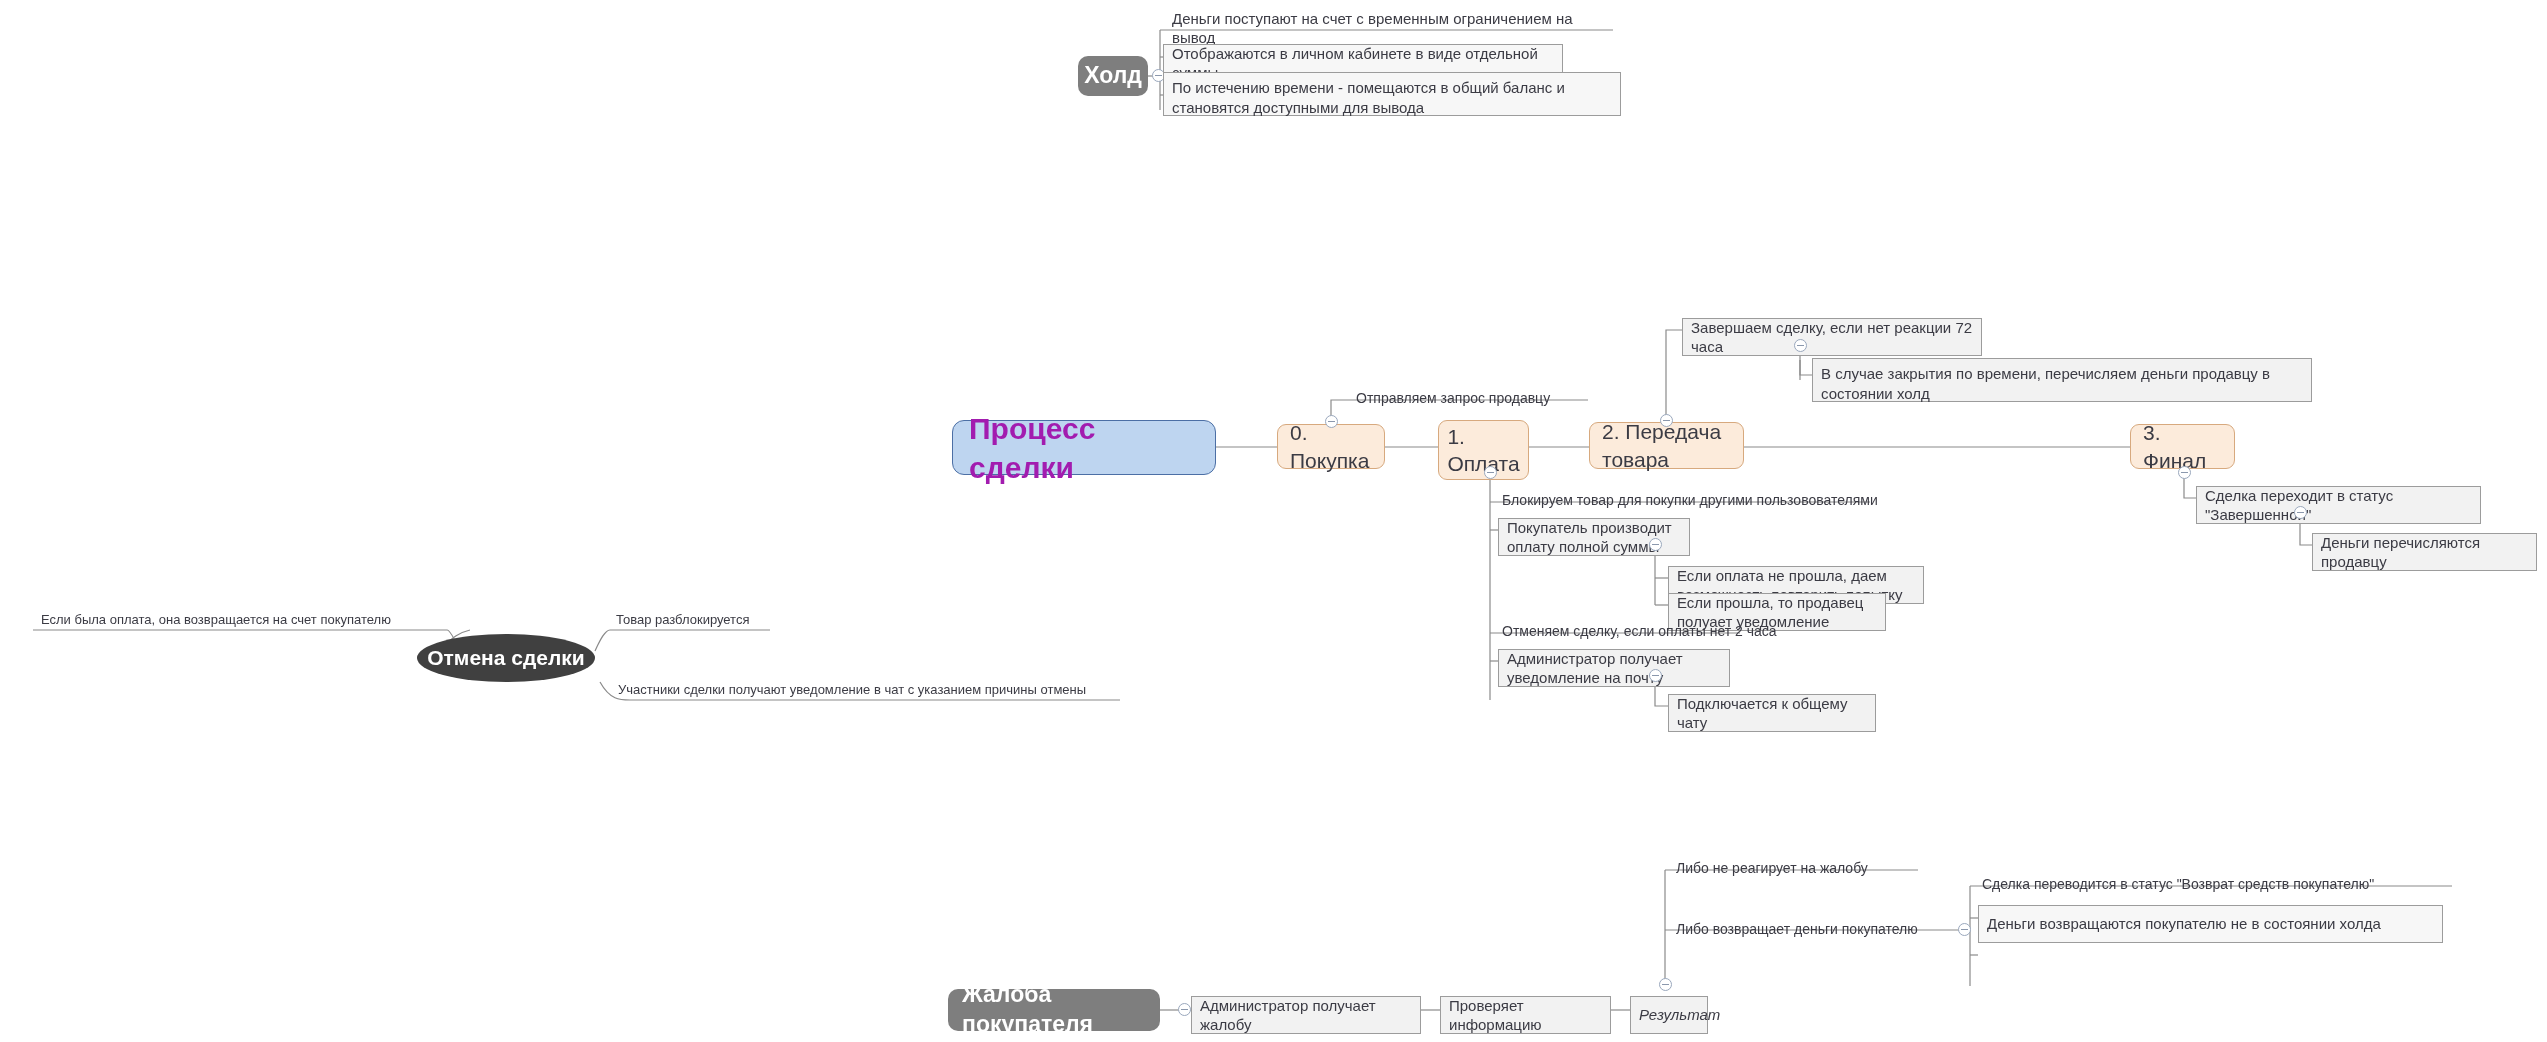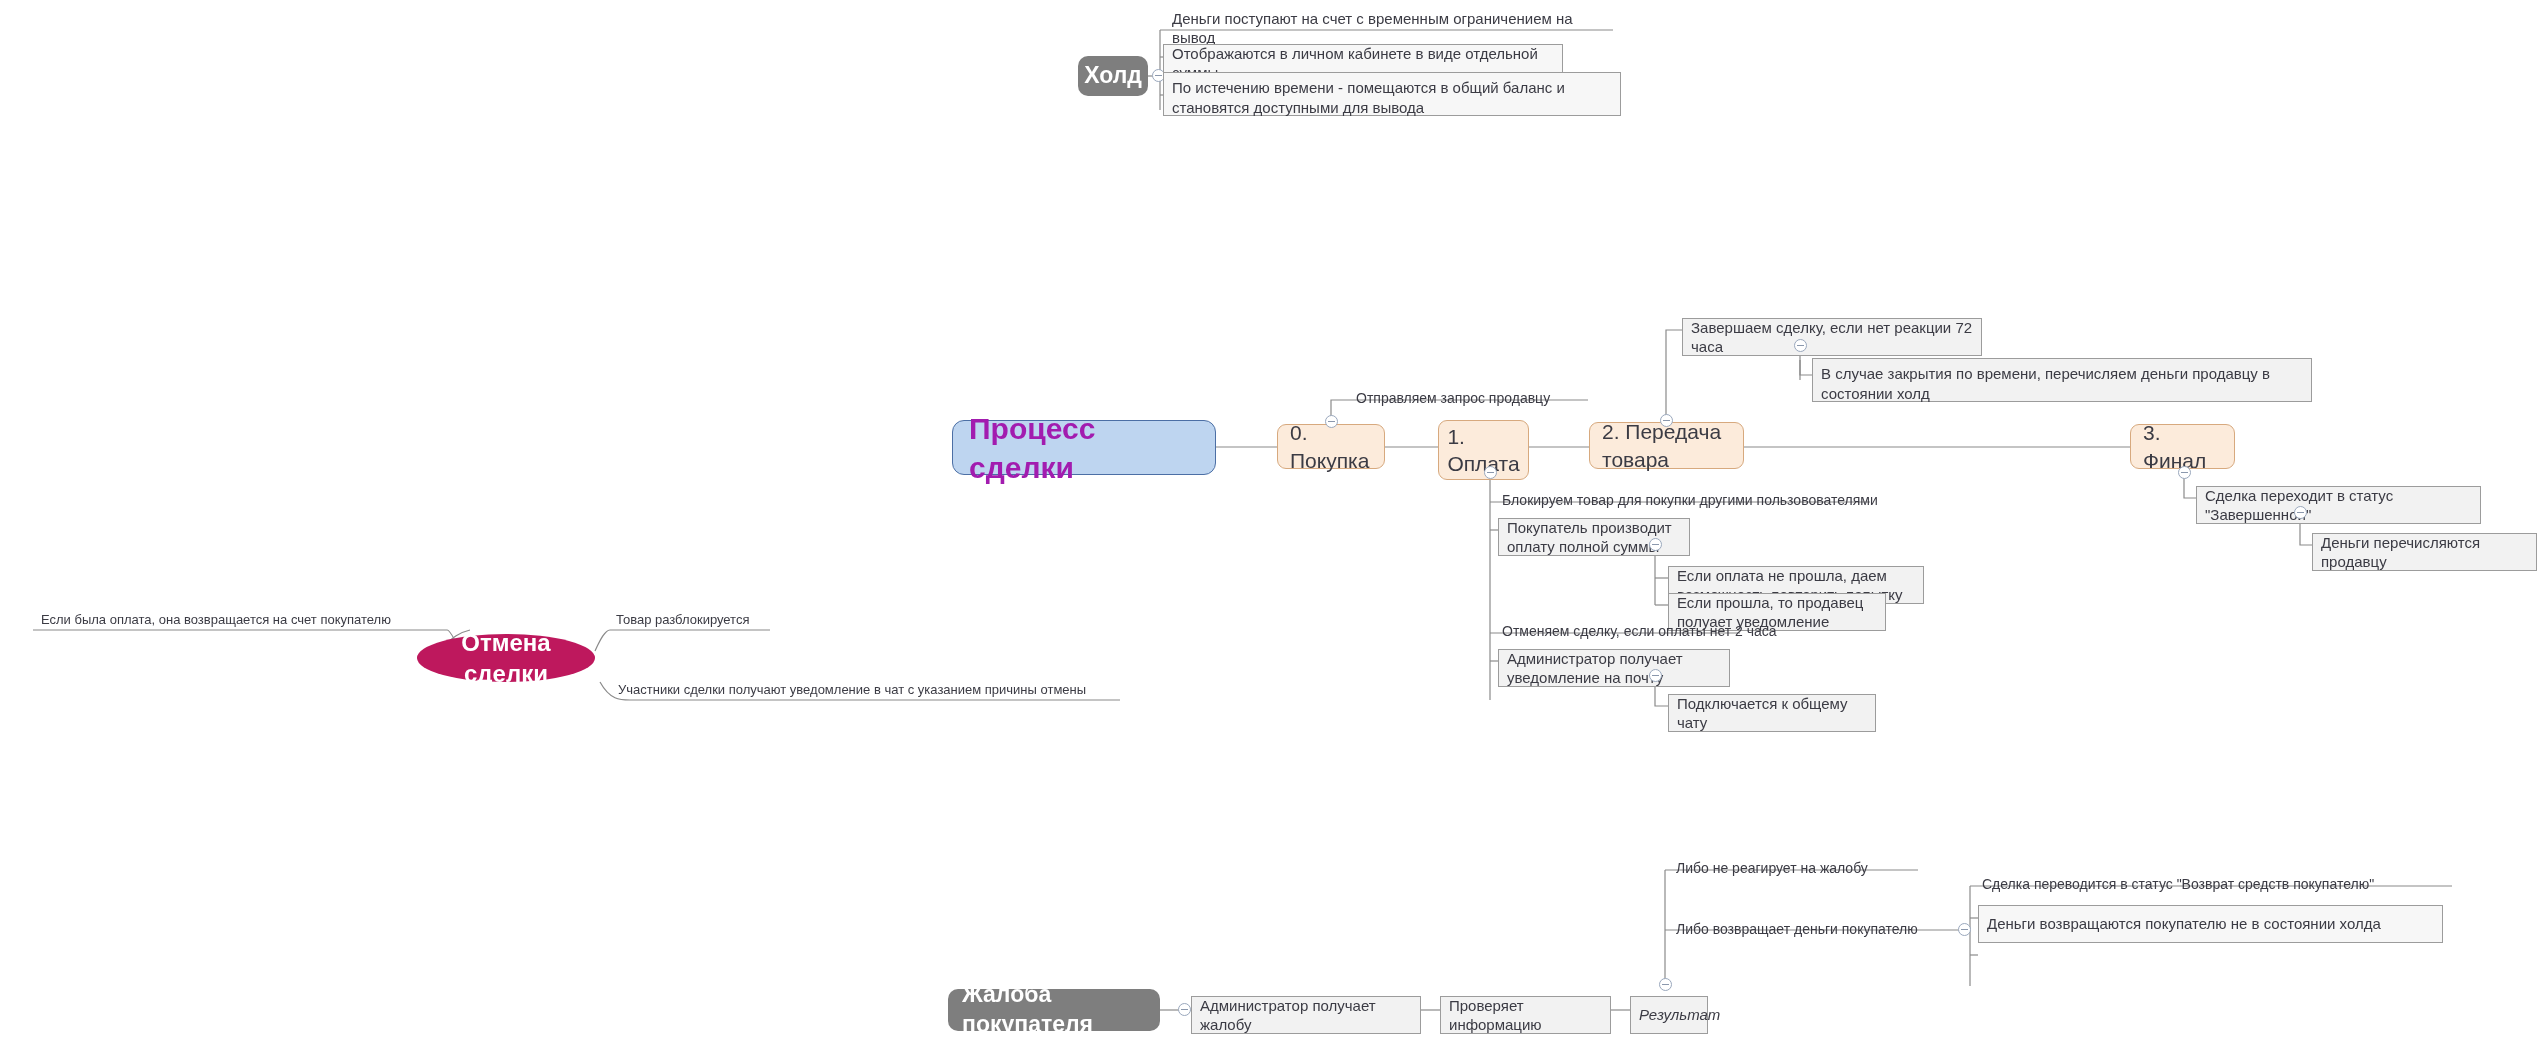--- a/index.html
+++ b/index.html
@@ -58,24 +58,24 @@
   .n-gray-round {
     background: #7e7e7e;
     border-radius: 10px;
     color: #ffffff;
     font-size: 23px;
     font-weight: bold;
     justify-content: center;
     padding: 0 14px;
   }
   .n-ellipse {
-    background: #be185d;
+    background: #404040;
     border-radius: 50%;
     color: #ffffff;
-    font-size: 24px;
+    font-size: 21px;
     font-weight: bold;
     justify-content: center;
     padding: 0 10px;
     text-align: center;
   }
   
   .n-box {
     background: #f2f2f2;
     border: 1px solid #9c9c9c;
     color: #3b3b44;

